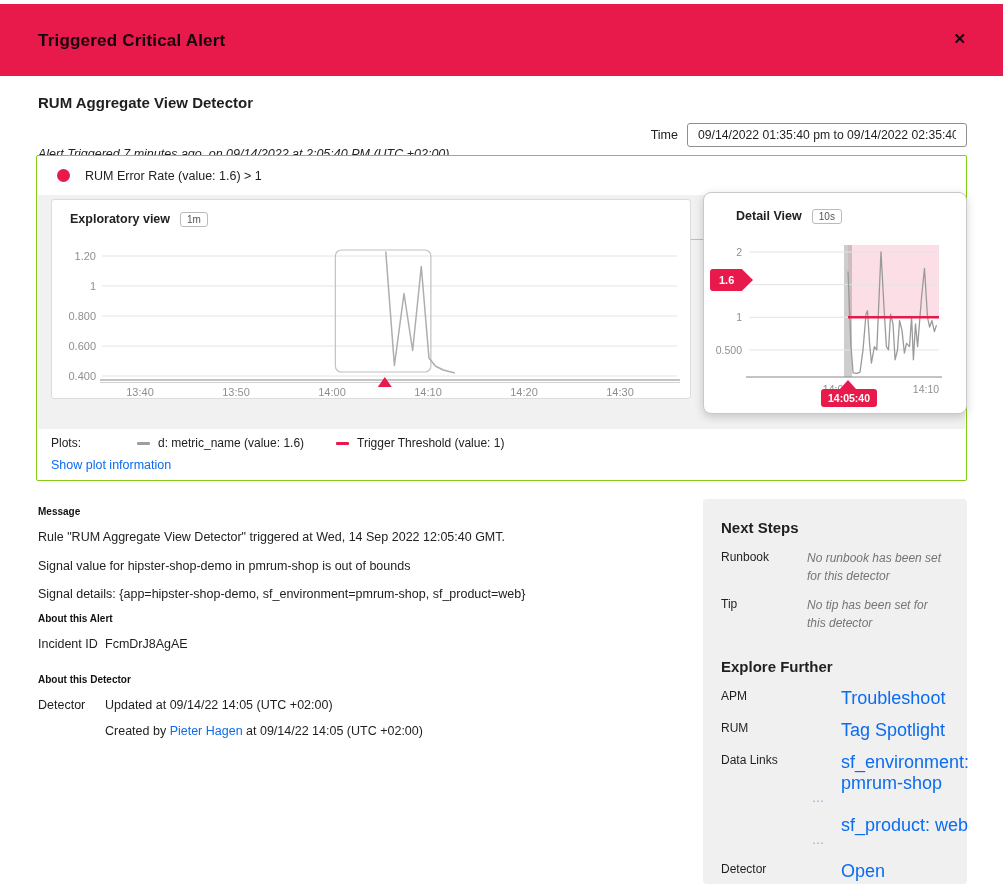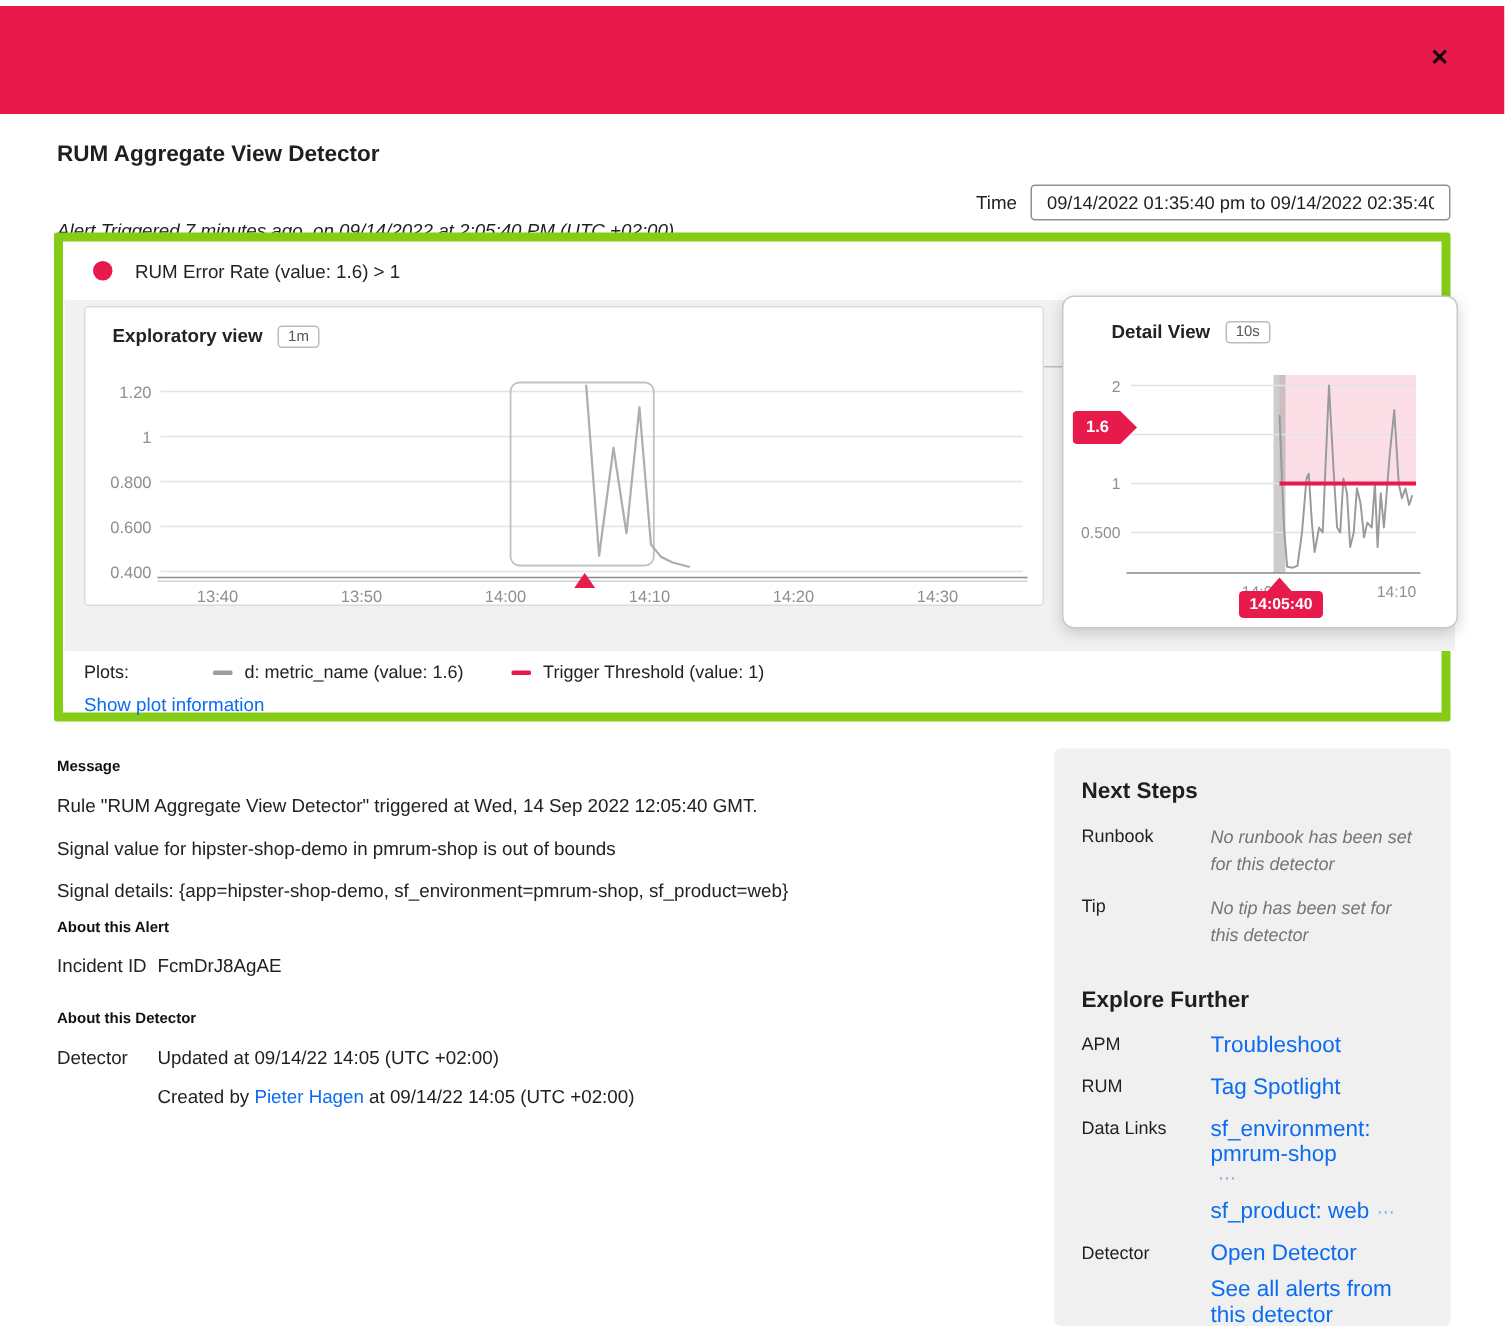--- a/index.html
+++ b/index.html
@@ -27,21 +27,21 @@
   .detector-title{left:38px;top:94px;font-size:15px;font-weight:700;}
   .alert-line{left:38px;top:147px;font-size:12.5px;color:#222;font-style:italic;}
   .time-group{right:36px;top:123px;display:flex;align-items:center;gap:9px;}
   .time-label{font-size:12.5px;color:#222;}
   .time-input{
     width:280px;height:24px;border:1px solid #8f8f8f;border-radius:3px;background:#fff;
     font-family:"Liberation Sans",sans-serif;font-size:12.2px;color:#1f1f1f;padding:3px 10px;
   }
 
   
-  .chart-box{left:36px;top:155px;width:931px;height:326px;border:6px solid #84cc16;border-radius:2px;background:#fff;}
+  .chart-box{left:36px;top:155px;width:931px;height:326px;border:1px solid #84cc16;border-radius:2px;background:#fff;}
   .rule-row{position:absolute;left:0;top:0;width:100%;height:39px;display:flex;align-items:center;padding-left:20px;gap:15px;}
   .sev-dot{width:13px;height:13px;border-radius:50%;background:var(--red);}
   .rule-text{font-size:12.5px;color:#222;}
   .gray-band{position:absolute;left:1px;top:39px;width:927px;height:234px;background:#f1f1f1;}
   .connector{position:absolute;left:344px;top:83px;width:324px;height:12px;border-left:1px solid #bdbdbd;border-top:1px solid #bdbdbd;}
 
   .exp-card{position:absolute;left:14px;top:43px;width:640px;height:200px;background:#fff;border:1px solid #dcdcdc;border-radius:3px;}
   .card-title-row{position:absolute;left:18px;top:12px;display:flex;align-items:flex-start;gap:10px;}
   .card-title{font-size:12.5px;font-weight:700;color:#222;}
   .res-badge{font-size:10px;color:#555;border:1px solid #bbb;border-radius:3px;padding:1px 6px;background:#fff;}
@@ -77,29 +77,30 @@
   .about-detector{left:38px;top:674px;width:640px;}
   .kv-lines{display:flex;flex-direction:column;gap:12px;}
   a.inline-link,.inline-link{color:var(--link);text-decoration:none;cursor:pointer;}
 
   
   .side-panel{left:703px;top:499px;width:264px;height:385px;background:#f0f0f0;border-radius:4px;padding:20px 18px;}
   .side-panel h2{font-size:15px;font-weight:700;margin:0 0 13px 0;}
   .sp-row{display:grid;grid-template-columns:72px 1fr;column-gap:14px;margin-bottom:11px;align-items:start;}
   .sp-label{font-size:12px;color:#1f1f1f;padding-top:1px;}
   .sp-muted{font-size:12px;font-style:italic;color:var(--muted);line-height:1.5;}
-  .sp-link{font-size:15px;color:var(--link);cursor:pointer;display:inline-block;}
+  .sp-link{font-size:18px;color:var(--link);cursor:pointer;display:inline-block;margin-left:34px;}
   .sp-links-col{display:flex;flex-direction:column;gap:7px;}
   .more-dots{color:#86aef0;font-size:12px;margin-left:5px;letter-spacing:1px;cursor:pointer;}
   .explore-block{margin-top:26px;}
 </style>
 </head>
 <body>
 
 <div class="abs modal-header">
+  <div class="abs modal-title">Triggered Critical Alert</div>
   <div class="abs close-btn">✕</div>
 </div>
 
 <div class="abs detector-title">RUM Aggregate View Detector</div>
 <div class="abs alert-line">Alert Triggered 7 minutes ago, on 09/14/2022 at 2:05:40 PM (UTC +02:00)</div>
 <div class="abs time-group">
   <span class="time-label">Time</span>
   <input class="time-input" readonly="" value="09/14/2022 01:35:40 pm to 09/14/2022 02:35:40 pm" style="">
 </div>
 

